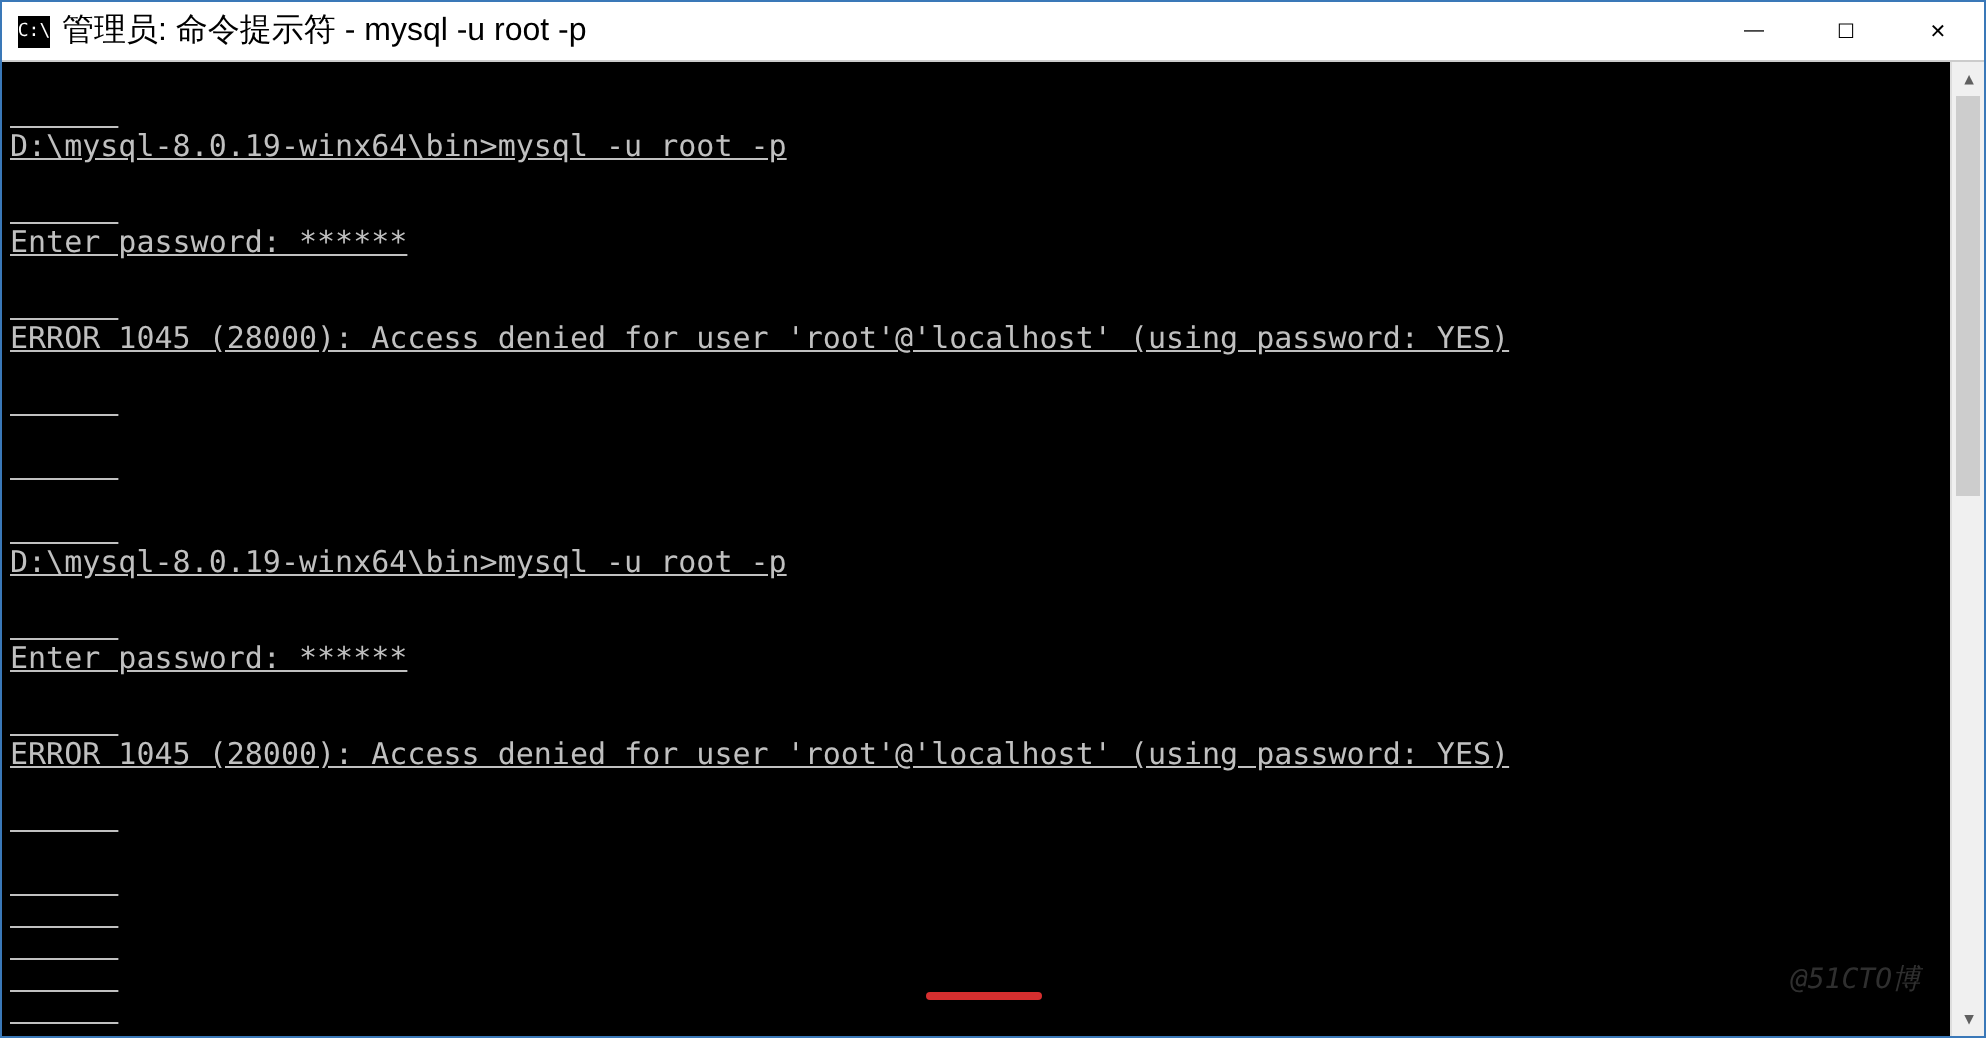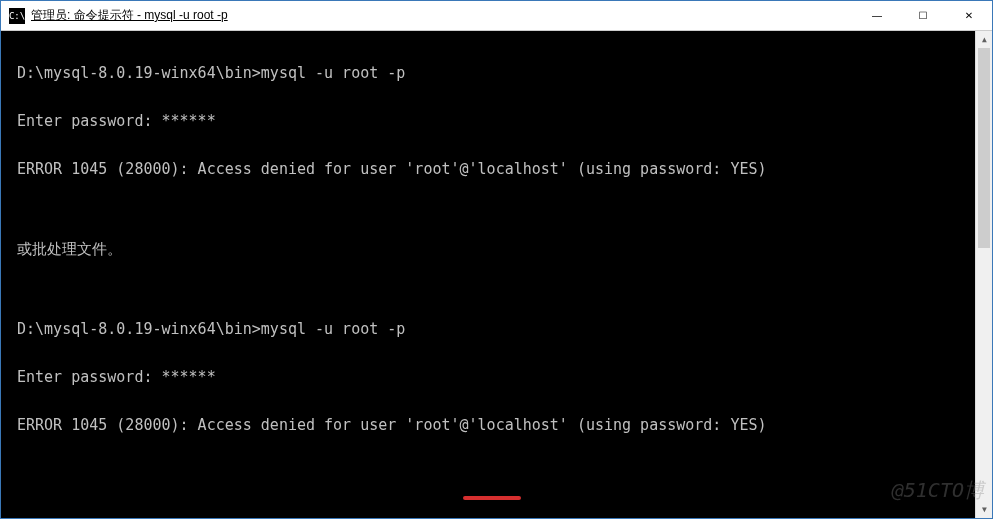--- a/index.html
+++ b/index.html
@@ -32,24 +32,23 @@
       background: #000;
       color: #fff;
       font-size: 9px;
       display: flex;
       align-items: center;
       justify-content: center;
       font-family: monospace;
     }
     .titlebar-title {
       margin-left: 6px;
-      font-size: 12px;
+      font-size: 16px;
       color: #000;
       flex: 1;
-      text-decoration: underline;
     }
     .window-controls {
       display: flex;
       height: 100%;
     }
     .window-control {
       width: 46px;
       height: 100%;
       display: flex;
       align-items: center;
@@ -70,21 +69,22 @@
       overflow: hidden;
       position: relative;
       white-space: pre;
     }
     .terminal-content {
       position: absolute;
       top: 0;
       left: 0;
       right: 17px;
       bottom: 0;
-      padding: 2px 16px;
+      padding: 2px 4px;
+      text-decoration: underline;
     }
     .scrollbar {
       position: absolute;
       right: 0;
       top: 0;
       bottom: 0;
       width: 17px;
       background: #f0f0f0;
       border-left: 1px solid #ddd;
     }
@@ -114,25 +114,25 @@
       position: absolute;
       left: 462px;
       top: 465px;
       width: 58px;
       height: 4px;
       background: #d62f2f;
       border-radius: 2px;
     }
     .watermark {
       position: absolute;
-      right: 8px;
+      right: 32px;
       bottom: 20px;
       color: #888;
       opacity: 0.35;
-      font-size: 20px;
+      font-size: 14px;
       font-style: italic;
       pointer-events: none;
     }
   </style>
 </head>
 <body>
 
 <div class="window">
   <div class="titlebar">
     <div class="titlebar-icon">C:\</div>
@@ -142,21 +142,20 @@
       <div class="window-control">☐</div>
       <div class="window-control close">✕</div>
     </div>
   </div>
   <div class="terminal">
     <div class="terminal-content">
       <div>D:\mysql-8.0.19-winx64\bin&gt;mysql -u root -p</div>
       <div>Enter password: ******</div>
       <div>ERROR 1045 (28000): Access denied for user 'root'@'localhost' (using password: YES)</div>
       <div></div>
-      <div>或批处理文件。</div>
       <div></div>
       <div>D:\mysql-8.0.19-winx64\bin&gt;mysql -u root -p</div>
       <div>Enter password: ******</div>
       <div>ERROR 1045 (28000): Access denied for user 'root'@'localhost' (using password: YES)</div>
       <div></div>
       
       
       
       
       

